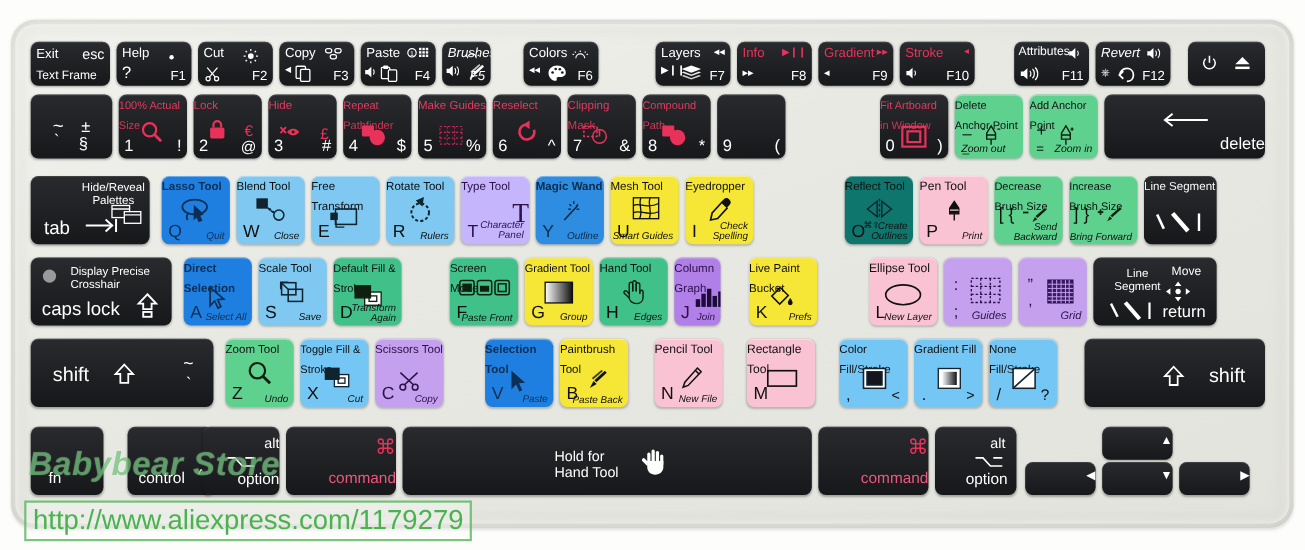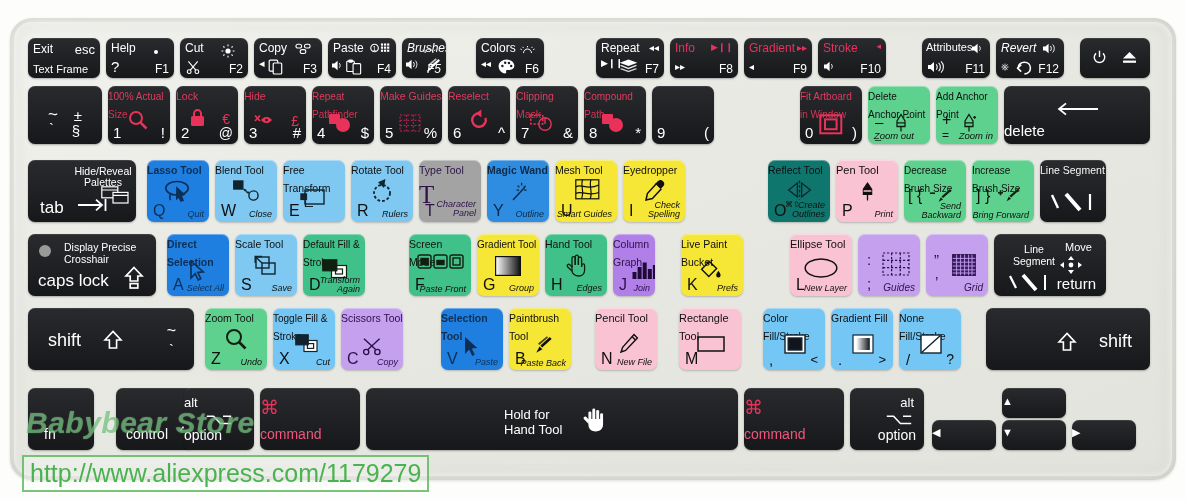--- a/index.html
+++ b/index.html
@@ -35,21 +35,21 @@
   }
   .key.dark{background:#1b1d20;}
   .key.dark::before{
     content:"";position:absolute;inset:0;border-radius:7px;
     background:linear-gradient(180deg,rgba(255,255,255,.06),rgba(0,0,0,.18));
   }
   .key.color{box-shadow:0 1px 2px rgba(0,0,0,.22), inset 0 1px 0 rgba(255,255,255,.35);}
 
   
   .t{position:absolute;line-height:1.04;white-space:pre-line;}
-  .top{left:0;right:0;text-align:left;}
+  .top{left:0;right:0;text-align:right;}
   .tl{left:5px;}
   .tr{right:5px;}
   .bl{left:5px;bottom:3px;}
   .br{right:5px;bottom:3px;}
 
   .lbl-name{font-size:10.5px;text-align:left;left:0;right:0;top:4px;line-height:1.02;}
   .lbl-letter{position:absolute;left:6px;bottom:2px;font-size:16px;font-weight:400;}
   .lbl-alt{position:absolute;right:5px;bottom:3px;font-size:9px;font-style:italic;text-align:right;line-height:1.02;}
 
   .red{color:#e8325a;}
@@ -227,21 +227,21 @@
       <circle cx="4.6" cy="7.4" r="1.3" fill="#1b1d20"></circle>
           <circle cx="7.6" cy="4" r="1.3" fill="#1b1d20"></circle>
           <circle cx="11.6" cy="4.2" r="1.3" fill="#1b1d20"></circle>
           <circle cx="14" cy="7.4" r="1.3" fill="#1b1d20"></circle>
         </svg>
     </span>
     <span class="t br" style="font-size:12px;">F6</span>
   </div>
 
   <div class="key dark" style="left:596px;top:38px;width:68px;height:40px;">
-    <span class="t tl" style="top:4px;font-size:12px;">Repeat</span>
+    <span class="t tl" style="top:4px;font-size:12px;">Layers</span>
     <span class="t tr" style="top:5px;font-size:10px;">◂◂</span>
     <span class="t bl" style="font-size:9px;bottom:10px;">▶❙❙</span>
     <span class="ico" style="left:23px;bottom:4px;">
       <svg width="19" height="15" viewBox="0 0 20 16" fill="#fff">
           <path d="M10 0.5 19.4 4 10 7.5 0.6 4z"></path>
           <path d="M2.6 6.4 0.6 7.3 10 10.8 19.4 7.3l-2-0.9L10 9.2z" opacity=".9"></path>
           <path d="M2.6 9.8 0.6 10.7 10 14.2l9.4-3.5-2-0.9L10 12.6z" opacity=".8"></path>
         </svg>
     </span>
     <span class="t br" style="font-size:12px;">F7</span>
@@ -575,21 +575,21 @@
     </span>
     <span class="ico" style="left:27px;top:19px;">
       <svg width="12" height="10" viewBox="0 0 12 10" fill="#10232f">
           <path d="M0 3.2 7.4 0 6 9z"></path>
         </svg>
     </span>
     <span class="lbl-letter blk">R</span>
     <span class="lbl-alt blk">Rulers</span>
   </div>
 
-  <div class="key color" style="left:419px;top:160px;width:62px;height:62px;background:#a3a3a3;">
+  <div class="key color" style="left:419px;top:160px;width:62px;height:62px;background:#c4b5fd;">
     <span class="lbl-name" style="color:#2d1148;">Type Tool</span>
     <span class="t top" style="top:22px;font-size:25px;color:#2d1148;font-family:'Liberation Serif',serif;">T</span>
     <span class="lbl-letter" style="color:#2d1148;">T</span>
     <span class="lbl-alt" style="color:#2d1148;bottom:4px;">Character
 Panel</span>
   </div>
 
   <div class="key color" style="left:487px;top:160px;width:62px;height:62px;background:#2e8de0;">
     <span class="lbl-name" style="color:#0c2a4a;font-weight:bold;">Magic Wand</span>
     <span class="ico" style="left:21px;top:22px;">

